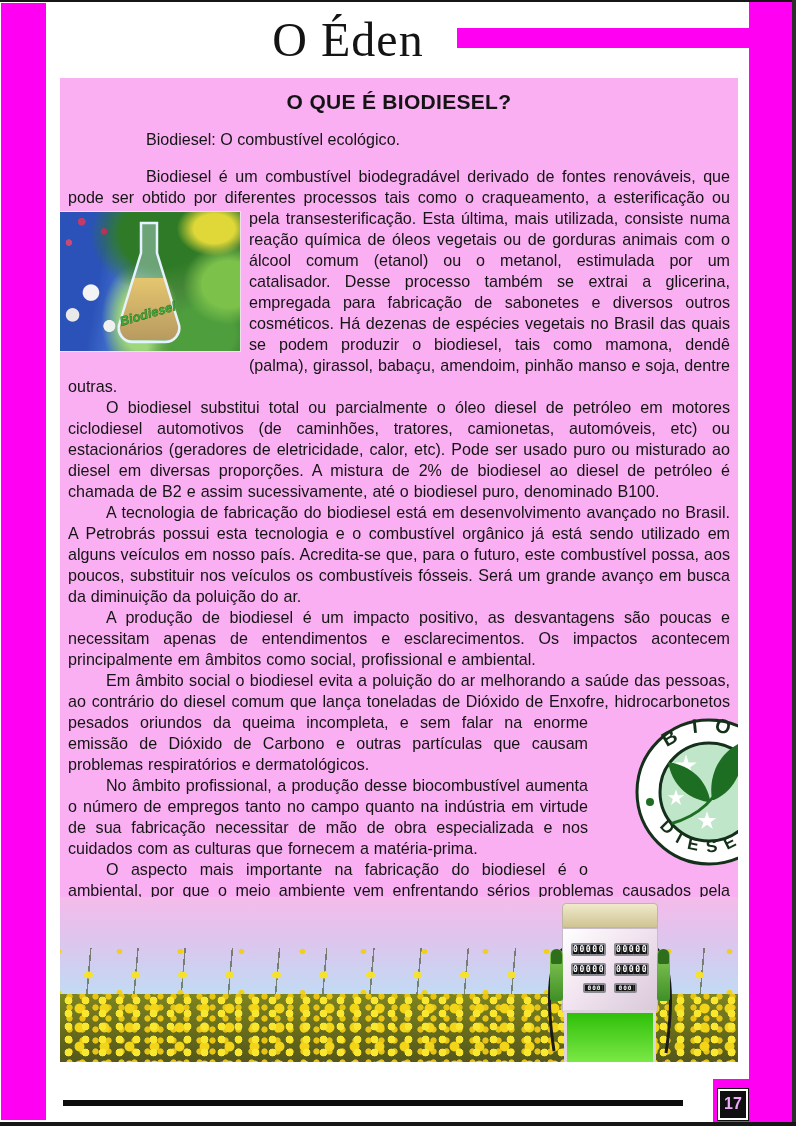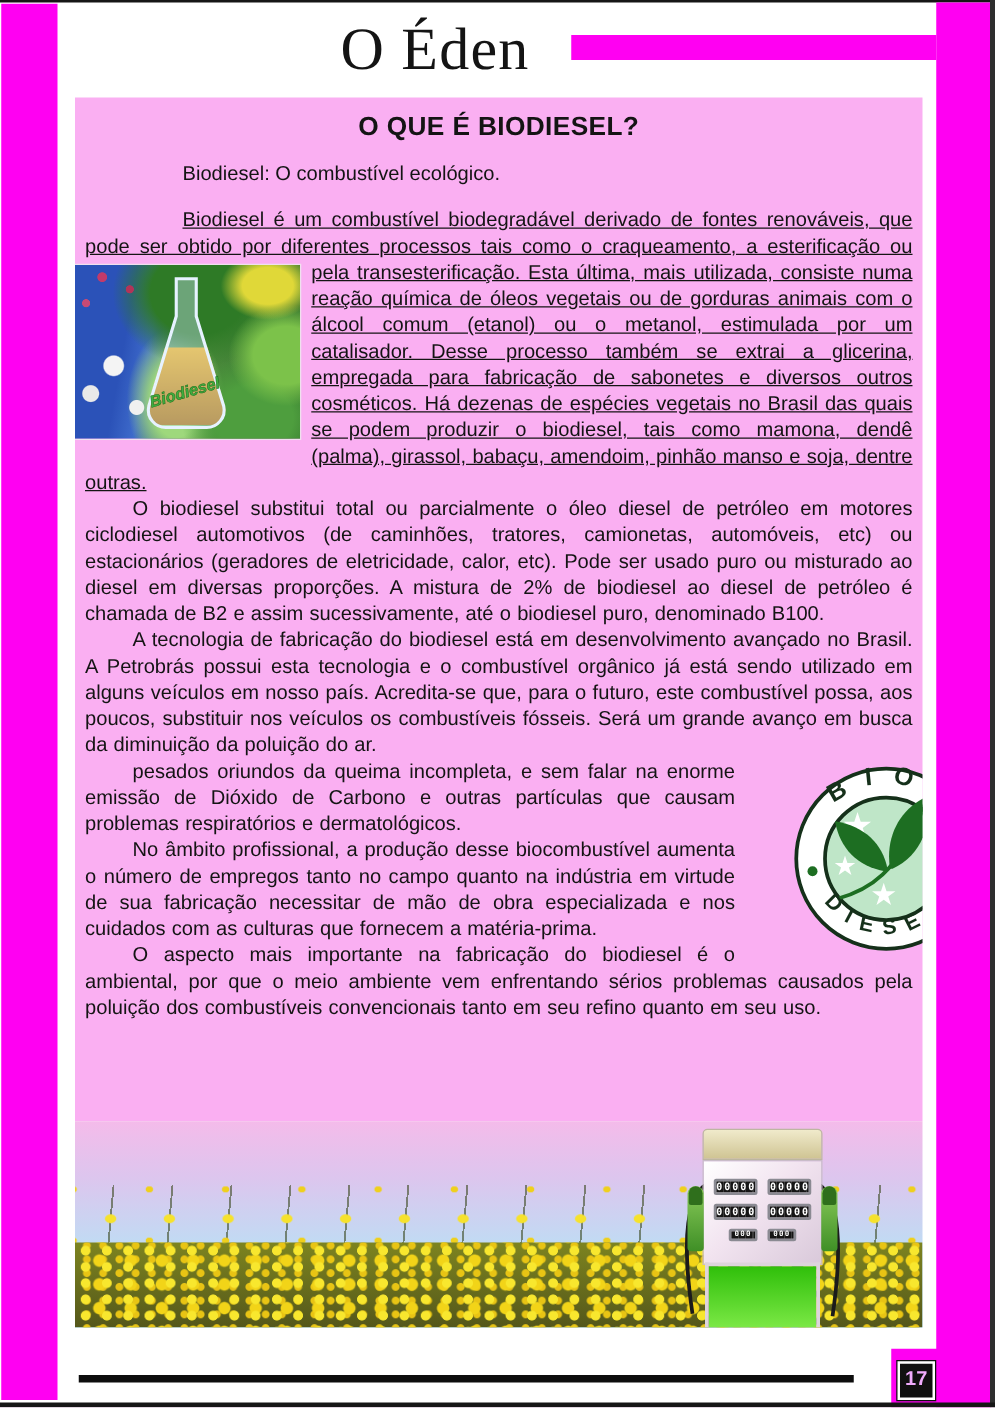--- a/index.html
+++ b/index.html
@@ -35,21 +35,21 @@
     background:#FAAFF2; height:819px; overflow:hidden;
     padding:12px 8px 0 8px; color:#141414;
   }
   .headline { text-align:center; font-weight:bold; font-size:21px; line-height:24px; letter-spacing:.3px; }
   .tagline  { margin-top:15px; font-size:16.1px; line-height:21px; text-indent:78px; }
   .para {
     text-align:justify; font-size:16.1px; line-height:21px;
     text-indent:38px; word-spacing:.5px;
   }
   .para.indent-lg { text-indent:78px; }
-  .para.first { margin-top:16px;text-decoration:underline; }
+  .para.first { margin-top:16px; }
 
   
   .flask-float {
     float:left; width:186px; height:141px; margin:3px 8px 4px -13px;
     position:relative; overflow:hidden; border:1px solid #f0e0ee; display:block;
   }
   .flask-bg { position:absolute; inset:0;
     background:
       radial-gradient(circle 6px at 14% 7%,  #C23A6A 60%, transparent 70%),
       radial-gradient(circle 5px at 26% 14%, #B23458 60%, transparent 70%),
@@ -152,23 +152,24 @@
             </defs>
             <path d="M28,58 L14,105 A12,12 0 0 0 26,120 L64,120 A12,12 0 0 0 76,105 L62,58 Z" fill="url(#amber)"></path>
             <path d="M37,3 L53,3 L53,33 L75,105 A14,14 0 0 1 61,122 L29,122 A14,14 0 0 1 15,105 L37,33 Z" fill="rgba(210,235,255,0.38)" stroke="#E6F2FF" stroke-width="2.5"></path>
             <text x="45" y="98" transform="rotate(-16 45 98)" text-anchor="middle" font-family="Liberation Sans, sans-serif" font-size="13" font-style="italic" font-weight="bold" fill="#3FAE3F" stroke="#1C6B1C" stroke-width="0.4">Biodiesel</text>
           </svg>
           </span><span>transesterificação. Esta última, mais utilizada, consiste numa reação química de óleos vegetais ou de gorduras animais com o álcool comum (etanol) ou o metanol, estimulada por um catalisador. Desse processo também se extrai a glicerina, empregada para fabricação de sabonetes e diversos outros cosméticos. Há dezenas de espécies vegetais no Brasil das quais se podem produzir o biodiesel, tais como mamona, dendê (palma), girassol, babaçu, amendoim, pinhão manso e soja, dentre outras.</span>
       </p>
 
       <p class="para">O biodiesel substitui total ou parcialmente o óleo diesel de petróleo em motores ciclodiesel automotivos (de caminhões, tratores, camionetas, automóveis, etc) ou estacionários (geradores de eletricidade, calor, etc). Pode ser usado puro ou misturado ao diesel em diversas proporções. A mistura de 2% de biodiesel ao diesel de petróleo é chamada de B2 e assim sucessivamente, até o biodiesel puro, denominado B100.</p>
       <p class="para">A tecnologia de fabricação do biodiesel está em desenvolvimento avançado no Brasil. A Petrobrás possui esta tecnologia e o combustível orgânico já está sendo utilizado em alguns veículos em nosso país. Acredita-se que, para o futuro, este combustível possa, aos poucos, substituir nos veículos os combustíveis fósseis. Será um grande avanço em busca da diminuição da poluição do ar.</p>
+      <p class="para">A produção de biodiesel é um impacto positivo, as desvantagens são poucas e necessitam apenas de entendimentos e esclarecimentos. Os impactos acontecem principalmente em âmbitos como social, profissional e ambiental.</p>
 
       <p class="para">
-        <span class="logo-float"><svg width="150" height="154" viewBox="0 0 150 154">
+        <span>Em âmbito social o biodiesel evita a poluição do ar melhorando a saúde das pessoas, ao contrário do diesel comum que lança toneladas de Dióxido de Enxofre, hidrocarbonetos </span><span class="logo-float"><svg width="150" height="154" viewBox="0 0 150 154">
             <defs>
               <path id="arcTop" d="M 15,78 A 60,60 0 0 1 135,78" fill="none"></path>
               <path id="arcBot" d="M 15,78 A 60,60 0 0 0 135,78" fill="none"></path>
               <path id="star" d="M0,-12 L2.7,-3.7 L11.4,-3.7 L4.4,1.4 L7.1,9.7 L0,4.6 L-7.1,9.7 L-4.4,1.4 L-11.4,-3.7 L-2.7,-3.7 Z" fill="#ffffff"></path>
             </defs>
             <circle cx="75" cy="78" r="72" fill="#ffffff" stroke="#15301A" stroke-width="3"></circle>
             <circle cx="75" cy="78" r="49" fill="#BFE6C8" stroke="#15301A" stroke-width="3"></circle>
             <circle cx="16" cy="88" r="4" fill="#1D6E22"></circle>
             <circle cx="129" cy="53" r="4" fill="#1D6E22"></circle>
             <use href="#star" transform="translate(52,52) scale(0.95)"></use>

